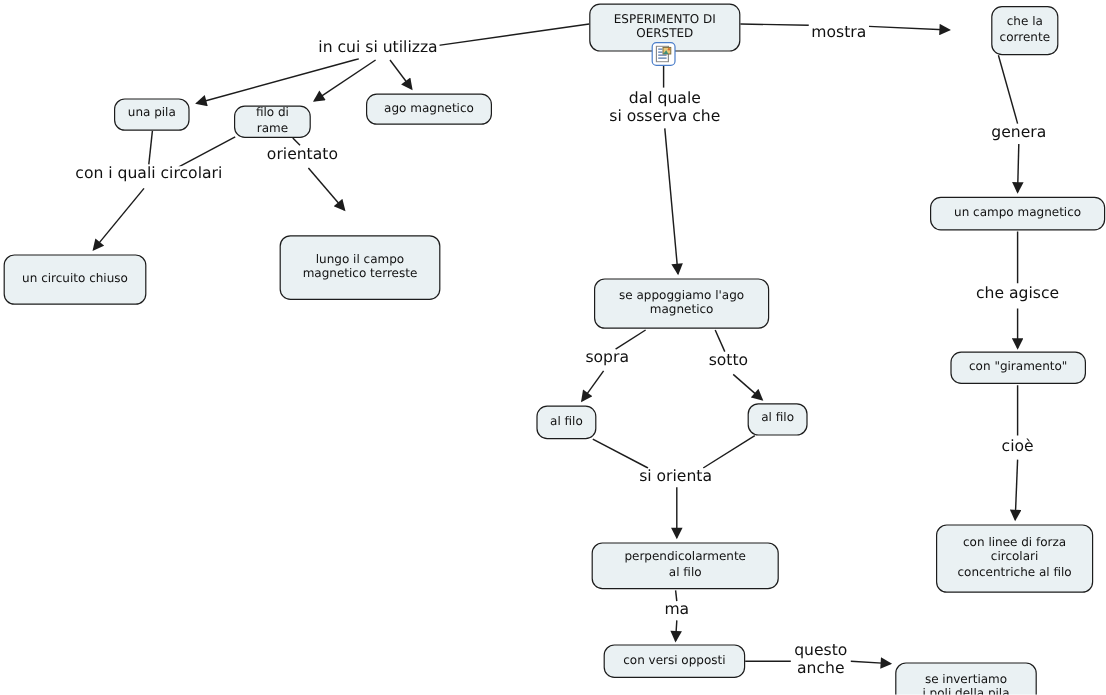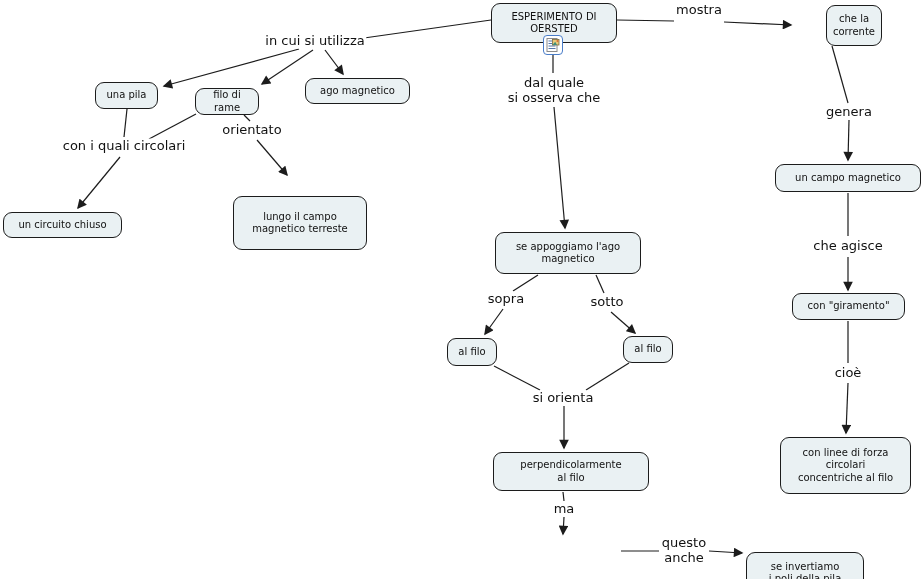--- a/index.html
+++ b/index.html
@@ -112,50 +112,51 @@
 
   <div class="node" style="left:491px;top:3px;width:126px;height:40px">ESPERIMENTO DI
 OERSTED</div>
   <div class="node" style="left:826px;top:5px;width:56px;height:41px">che la
 corrente</div>
   <div class="node" style="left:95px;top:82px;width:63px;height:27px">una pila</div>
   <div class="node" style="left:195px;top:88px;width:64px;height:27px">filo di rame</div>
   <div class="node" style="left:305px;top:78px;width:105px;height:26px">ago magnetico</div>
   <div class="node" style="left:233px;top:196px;width:134px;height:54px">lungo il campo
 magnetico terreste</div>
-  <div class="node" style="left:3px;top:212px;width:119px;height:26px">un circuito chiuso</div>
+  <div class="node" style="left:3px;top:212px;width:119px;height:42px">un circuito chiuso</div>
   <div class="node" style="left:775px;top:164px;width:146px;height:28px">un campo magnetico</div>
   <div class="node" style="left:792px;top:293px;width:113px;height:27px">con "giramento"</div>
   <div class="node" style="left:780px;top:437px;width:131px;height:57px">con linee di forza
 circolari
 concentriche al filo</div>
   <div class="node" style="left:495px;top:232px;width:146px;height:42px">se appoggiamo l'ago
 magnetico</div>
   <div class="node" style="left:447px;top:338px;width:50px;height:28px">al filo</div>
   <div class="node" style="left:623px;top:336px;width:50px;height:27px">al filo</div>
   <div class="node" style="left:493px;top:452px;width:156px;height:39px">perpendicolarmente
 al filo</div>
+  <div class="node" style="left:503px;top:537px;width:118px;height:28px">con versi opposti</div>
   <div class="node" style="left:746px;top:552px;width:118px;height:42px">se invertiamo
 i poli della pila</div>
 
   <div class="resource-icon" style="left:543px;top:35px">
     <svg width="14" height="14" viewBox="0 0 14 14">
       <rect x="1" y="0.5" width="10" height="13" fill="#ffffff" stroke="#8a8a8a" stroke-width="1"></rect>
       <line x1="2.5" y1="3" x2="6" y2="3" stroke="#5577aa" stroke-width="1"></line>
       <line x1="2.5" y1="5.5" x2="6" y2="5.5" stroke="#5577aa" stroke-width="1"></line>
       <line x1="2.5" y1="8" x2="9.5" y2="8" stroke="#5577aa" stroke-width="1"></line>
       <line x1="2.5" y1="10.5" x2="9.5" y2="10.5" stroke="#5577aa" stroke-width="1"></line>
       <rect x="6.5" y="1.5" width="6.5" height="5.5" fill="#e8c87a" stroke="#7a6a3a" stroke-width="0.8"></rect>
       <path d="M6.5 7 L9.2 3.8 L11 7 Z" fill="#3f8f7a"></path>
       <circle cx="11.5" cy="3" r="1" fill="#d96b2f"></circle>
     </svg>
   </div>
 
   <div class="lbl" style="left:315px;top:41px">in cui si utilizza</div>
-  <div class="lbl" style="left:699px;top:10px">mostra</div>
+  <div class="lbl" style="left:699px;top:28px">mostra</div>
   <div class="lbl" style="left:554px;top:91px">dal quale
 si osserva che</div>
   <div class="lbl" style="left:849px;top:112px">genera</div>
   <div class="lbl" style="left:848px;top:246px">che agisce</div>
   <div class="lbl" style="left:848px;top:373px">cioè</div>
   <div class="lbl" style="left:252px;top:130px">orientato</div>
   <div class="lbl" style="left:124px;top:146px">con i quali circolari</div>
   <div class="lbl" style="left:506px;top:299px">sopra</div>
   <div class="lbl" style="left:607px;top:302px">sotto</div>
   <div class="lbl" style="left:563px;top:398px">si orienta</div>

